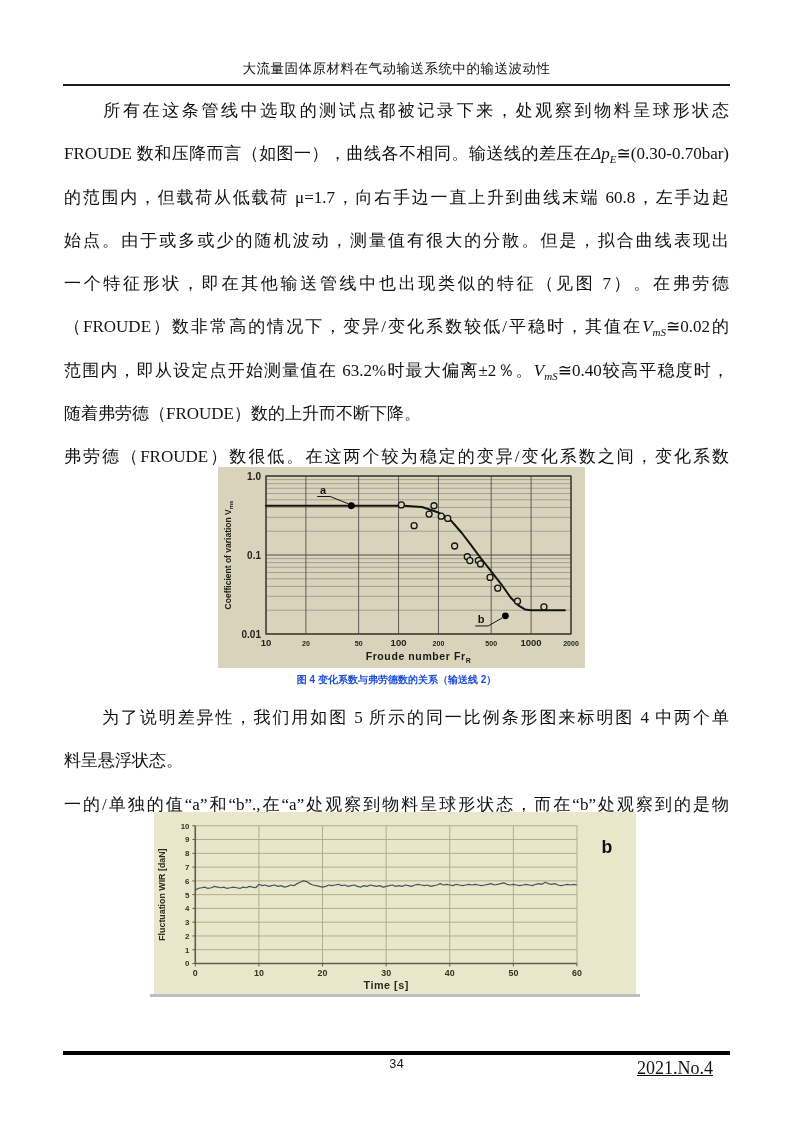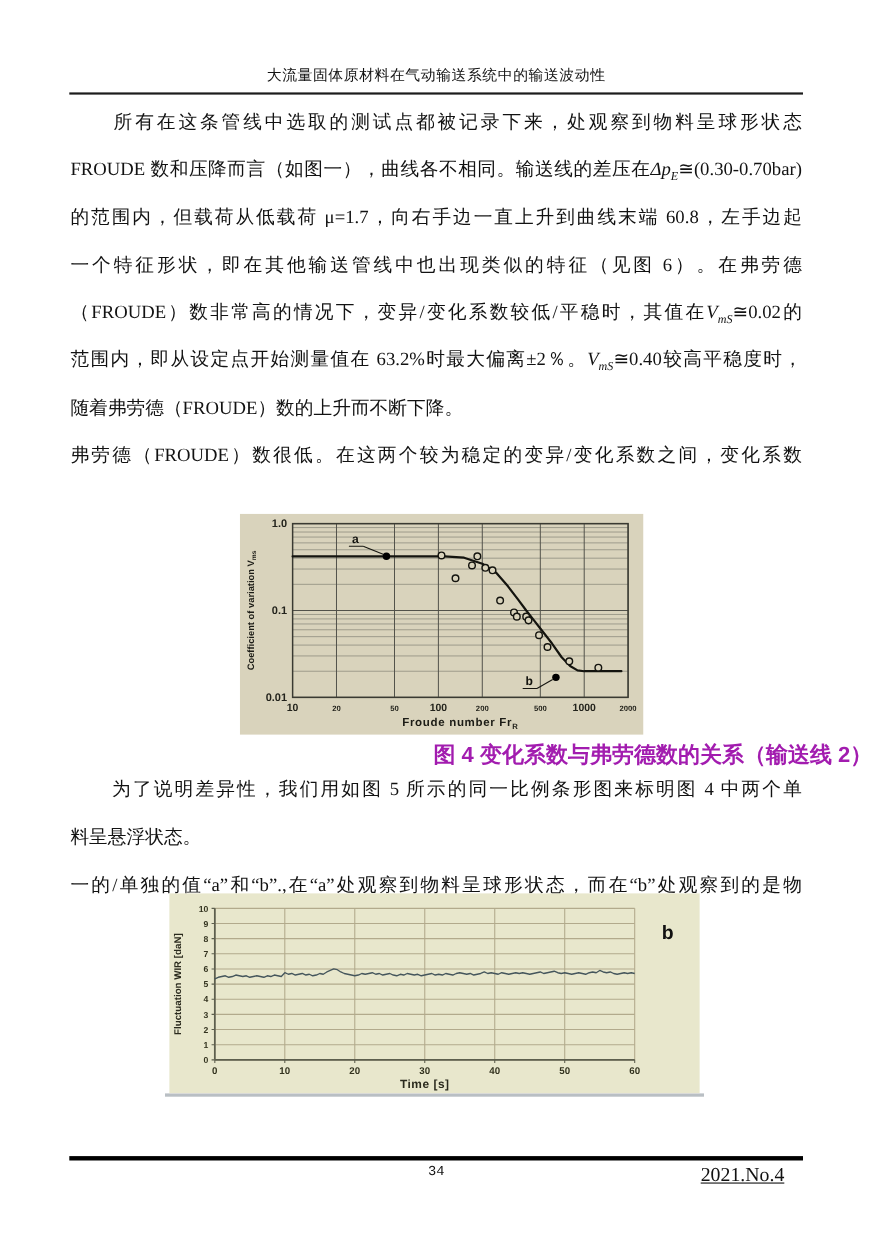--- a/index.html
+++ b/index.html
@@ -20,23 +20,23 @@
   .p1 { top:89px; }
   .p2 { top:696px; }
   .pline {
     height:43.3px; line-height:43.3px; font-size:17px;
     white-space:normal; text-align:justify; text-align-last:justify;
   }
   .pline.last { text-align:justify; text-align-last:left; }
   .pline i { font-family:"Liberation Serif","DejaVu Serif",serif; }
   .pline sub { font-size:11px; }
   .caption {
-    position:absolute; left:0; right:0; text-align:right;
+    position:absolute; left:0; right:0; text-align:center;
     font-family:"Liberation Sans","DejaVu Sans",sans-serif;
-    font-weight:bold; font-size:20px; color:#a21caf;
+    font-weight:bold; font-size:10px; color:#1d4ed8;
   }
   .cap4 { top:673px; }
   .cap5 { top:1002px; }
   .figure { position:absolute; }
   .fig4 { left:218px; top:467px; width:367px; height:201px; }
   .fig5 { left:150px; top:812px; width:490px; height:185px; border-bottom:3px solid #b9bfc4; }
   .figure svg { display:block; width:100%; height:100%; }
   .footer-rule { position:absolute; top:1051px; left:63px; width:667px; height:4px; background:#000; }
   .footer-page {
     position:absolute; top:1058px; left:0; right:0; text-align:center; font-size:12.5px;font-family:Liberation Mono, monospace;
@@ -50,21 +50,22 @@
 
 <div class="page">
 
   <div class="header-title">大流量固体原材料在气动输送系统中的输送波动性</div>
   <div class="header-rule"></div>
 
   <div class="para p1">
     <div class="pline">　　所有在这条管线中选取的测试点都被记录下来，处观察到物料呈球形状态</div>
     <div class="pline">FROUDE 数和压降而言（如图一），曲线各不相同。输送线的差压在<i>Δp<sub>E</sub></i>≅(0.30-0.70bar)</div>
     <div class="pline">的范围内，但载荷从低载荷 μ=1.7，向右手边一直上升到曲线末端 60.8，左手边起</div>
-    <div class="pline">一个特征形状，即在其他输送管线中也出现类似的特征（见图 6）。在弗劳德</div>
+    <div class="pline">始点。由于或多或少的随机波动，测量值有很大的分散。但是，拟合曲线表现出</div>
+    <div class="pline">一个特征形状，即在其他输送管线中也出现类似的特征（见图 7）。在弗劳德</div>
     <div class="pline">（FROUDE）数非常高的情况下，变异/变化系数较低/平稳时，其值在<i>V<sub>mS</sub></i>≅0.02的</div>
     <div class="pline">范围内，即从设定点开始测量值在 63.2%时最大偏离±2％。<i>V<sub>mS</sub></i>≅0.40较高平稳度时，</div>
     <div class="pline last">随着弗劳德（FROUDE）数的上升而不断下降。</div>
     <div class="pline">弗劳德（FROUDE）数很低。在这两个较为稳定的变异/变化系数之间，变化系数</div>
   </div>
 
   <div class="figure fig4">
     <svg id="fig4-svg" viewBox="0 0 367 201">
         <rect x="0" y="0" width="367" height="201" fill="#d9d3bc"></rect>
         <line x1="48" y1="143.21863034254548" x2="353" y2="143.21863034254548" stroke="#76766a" stroke-width="0.55"></line>

